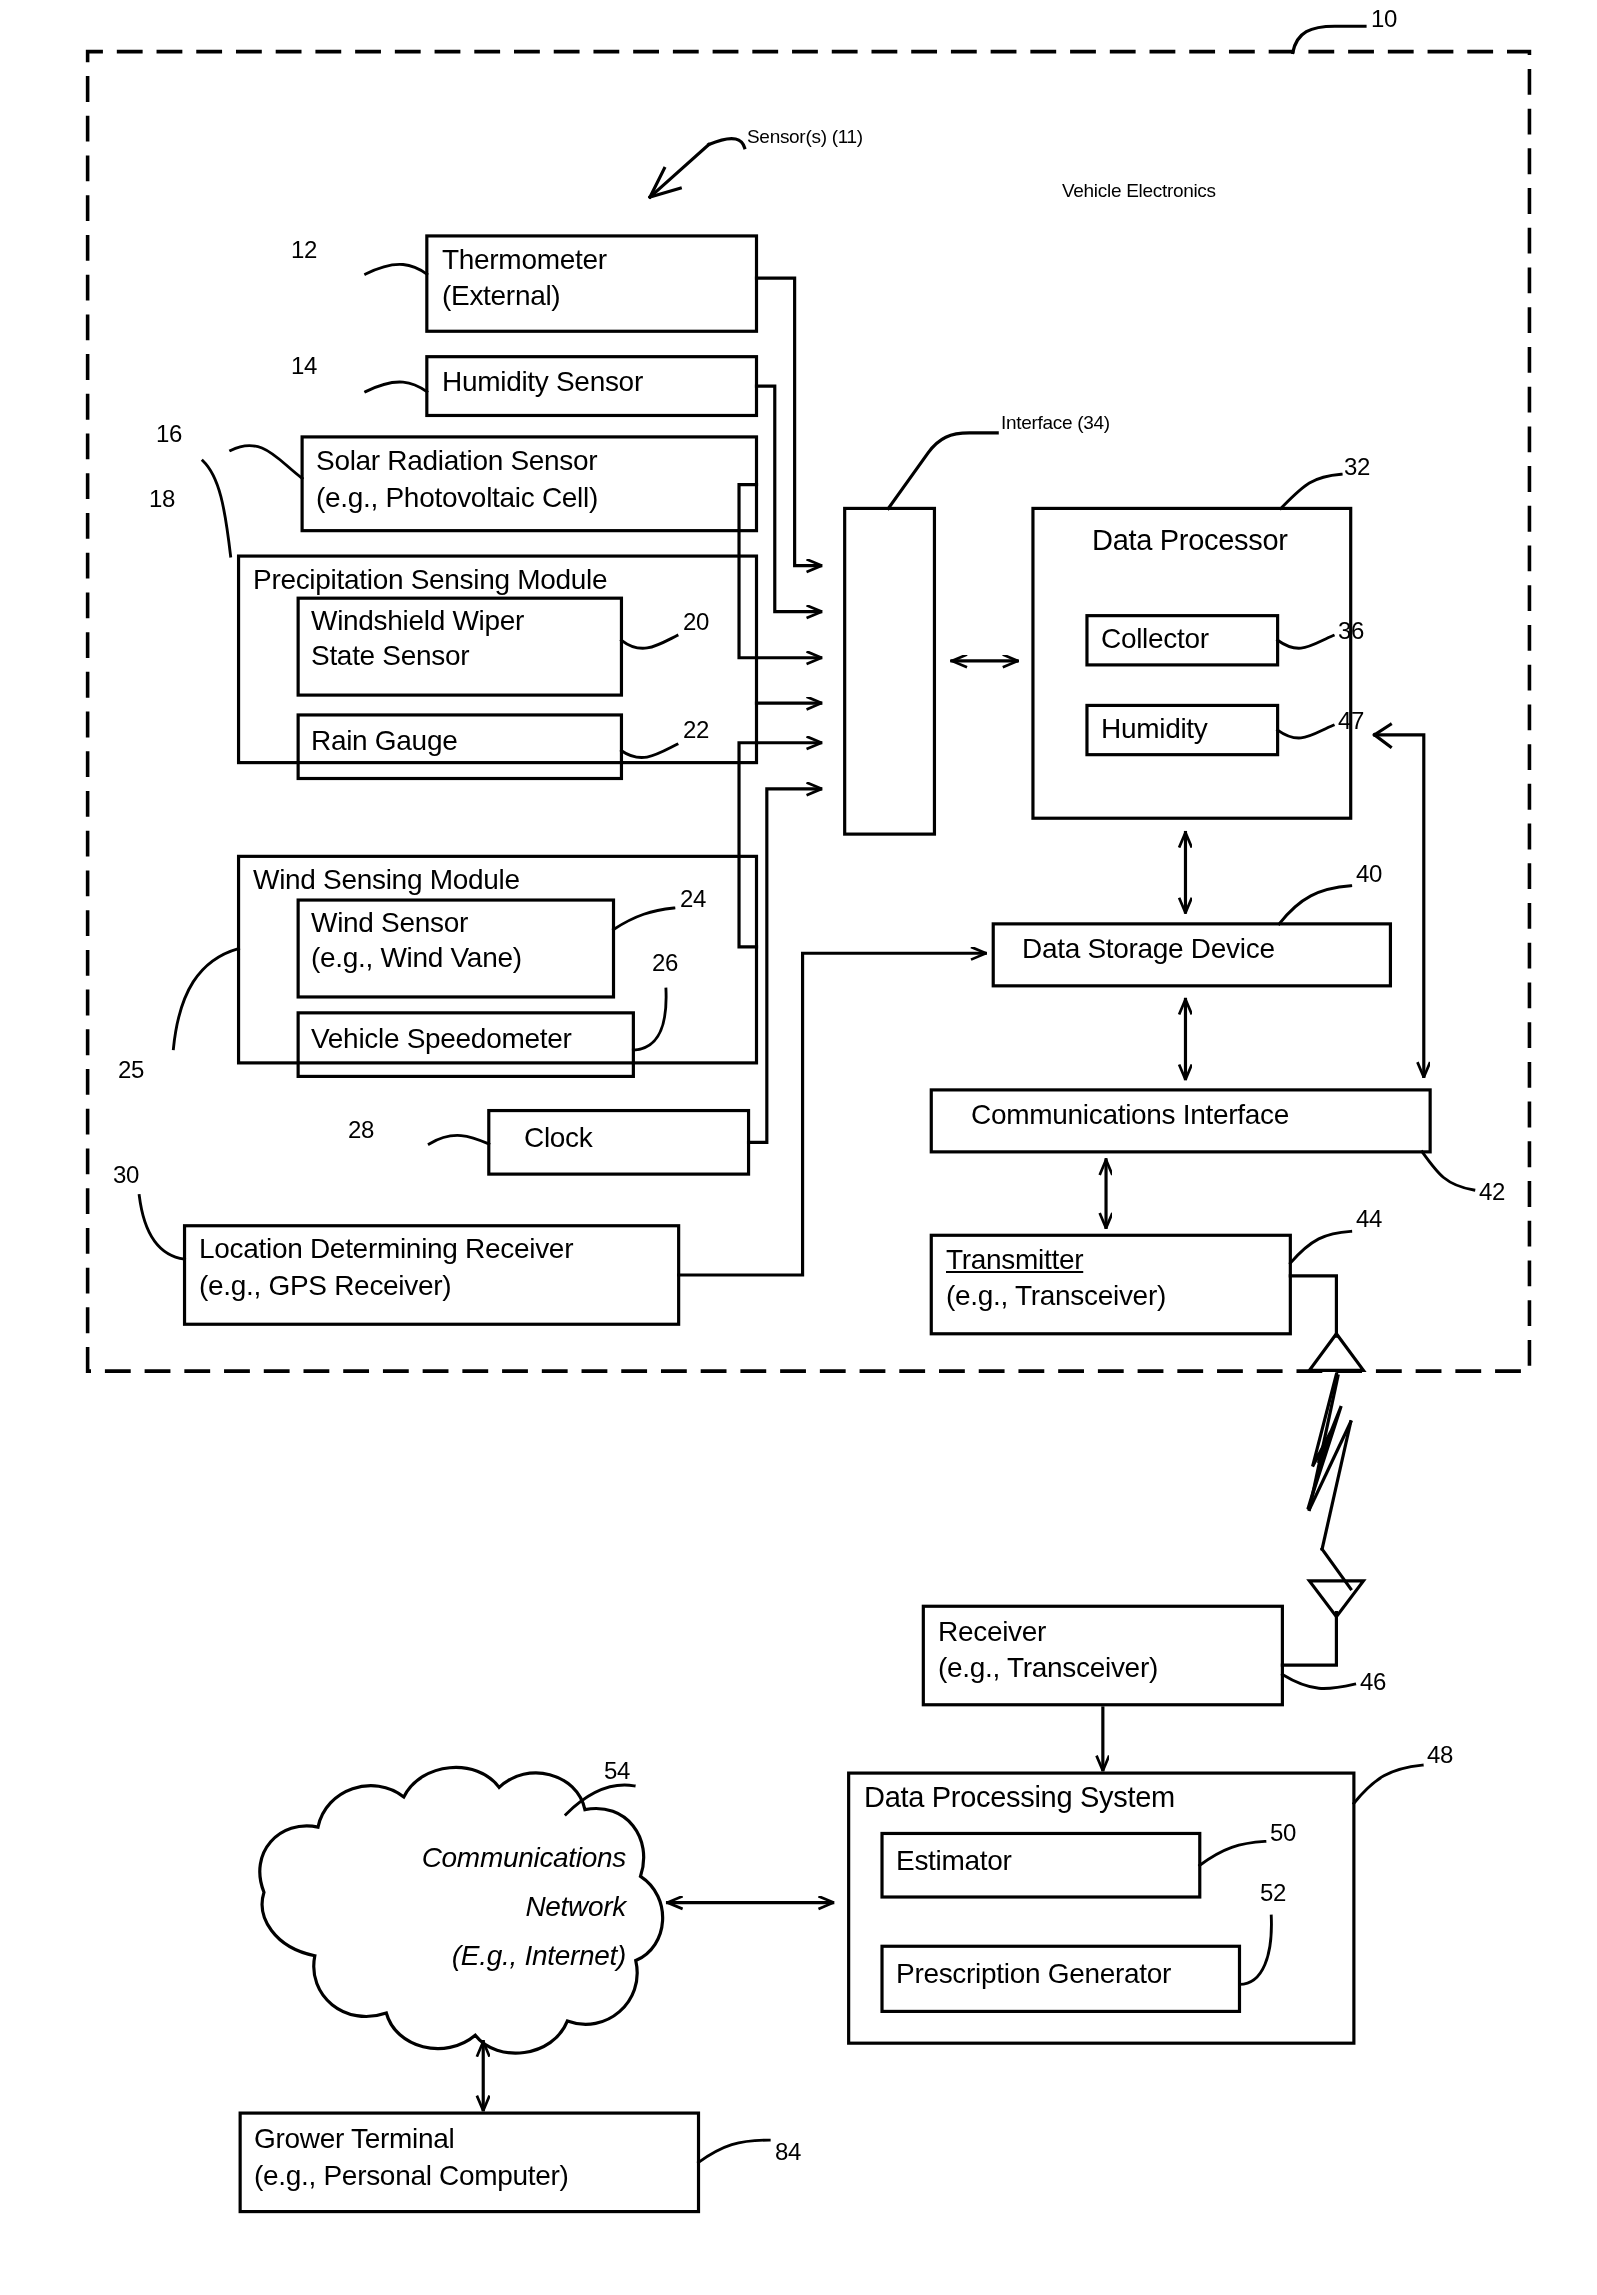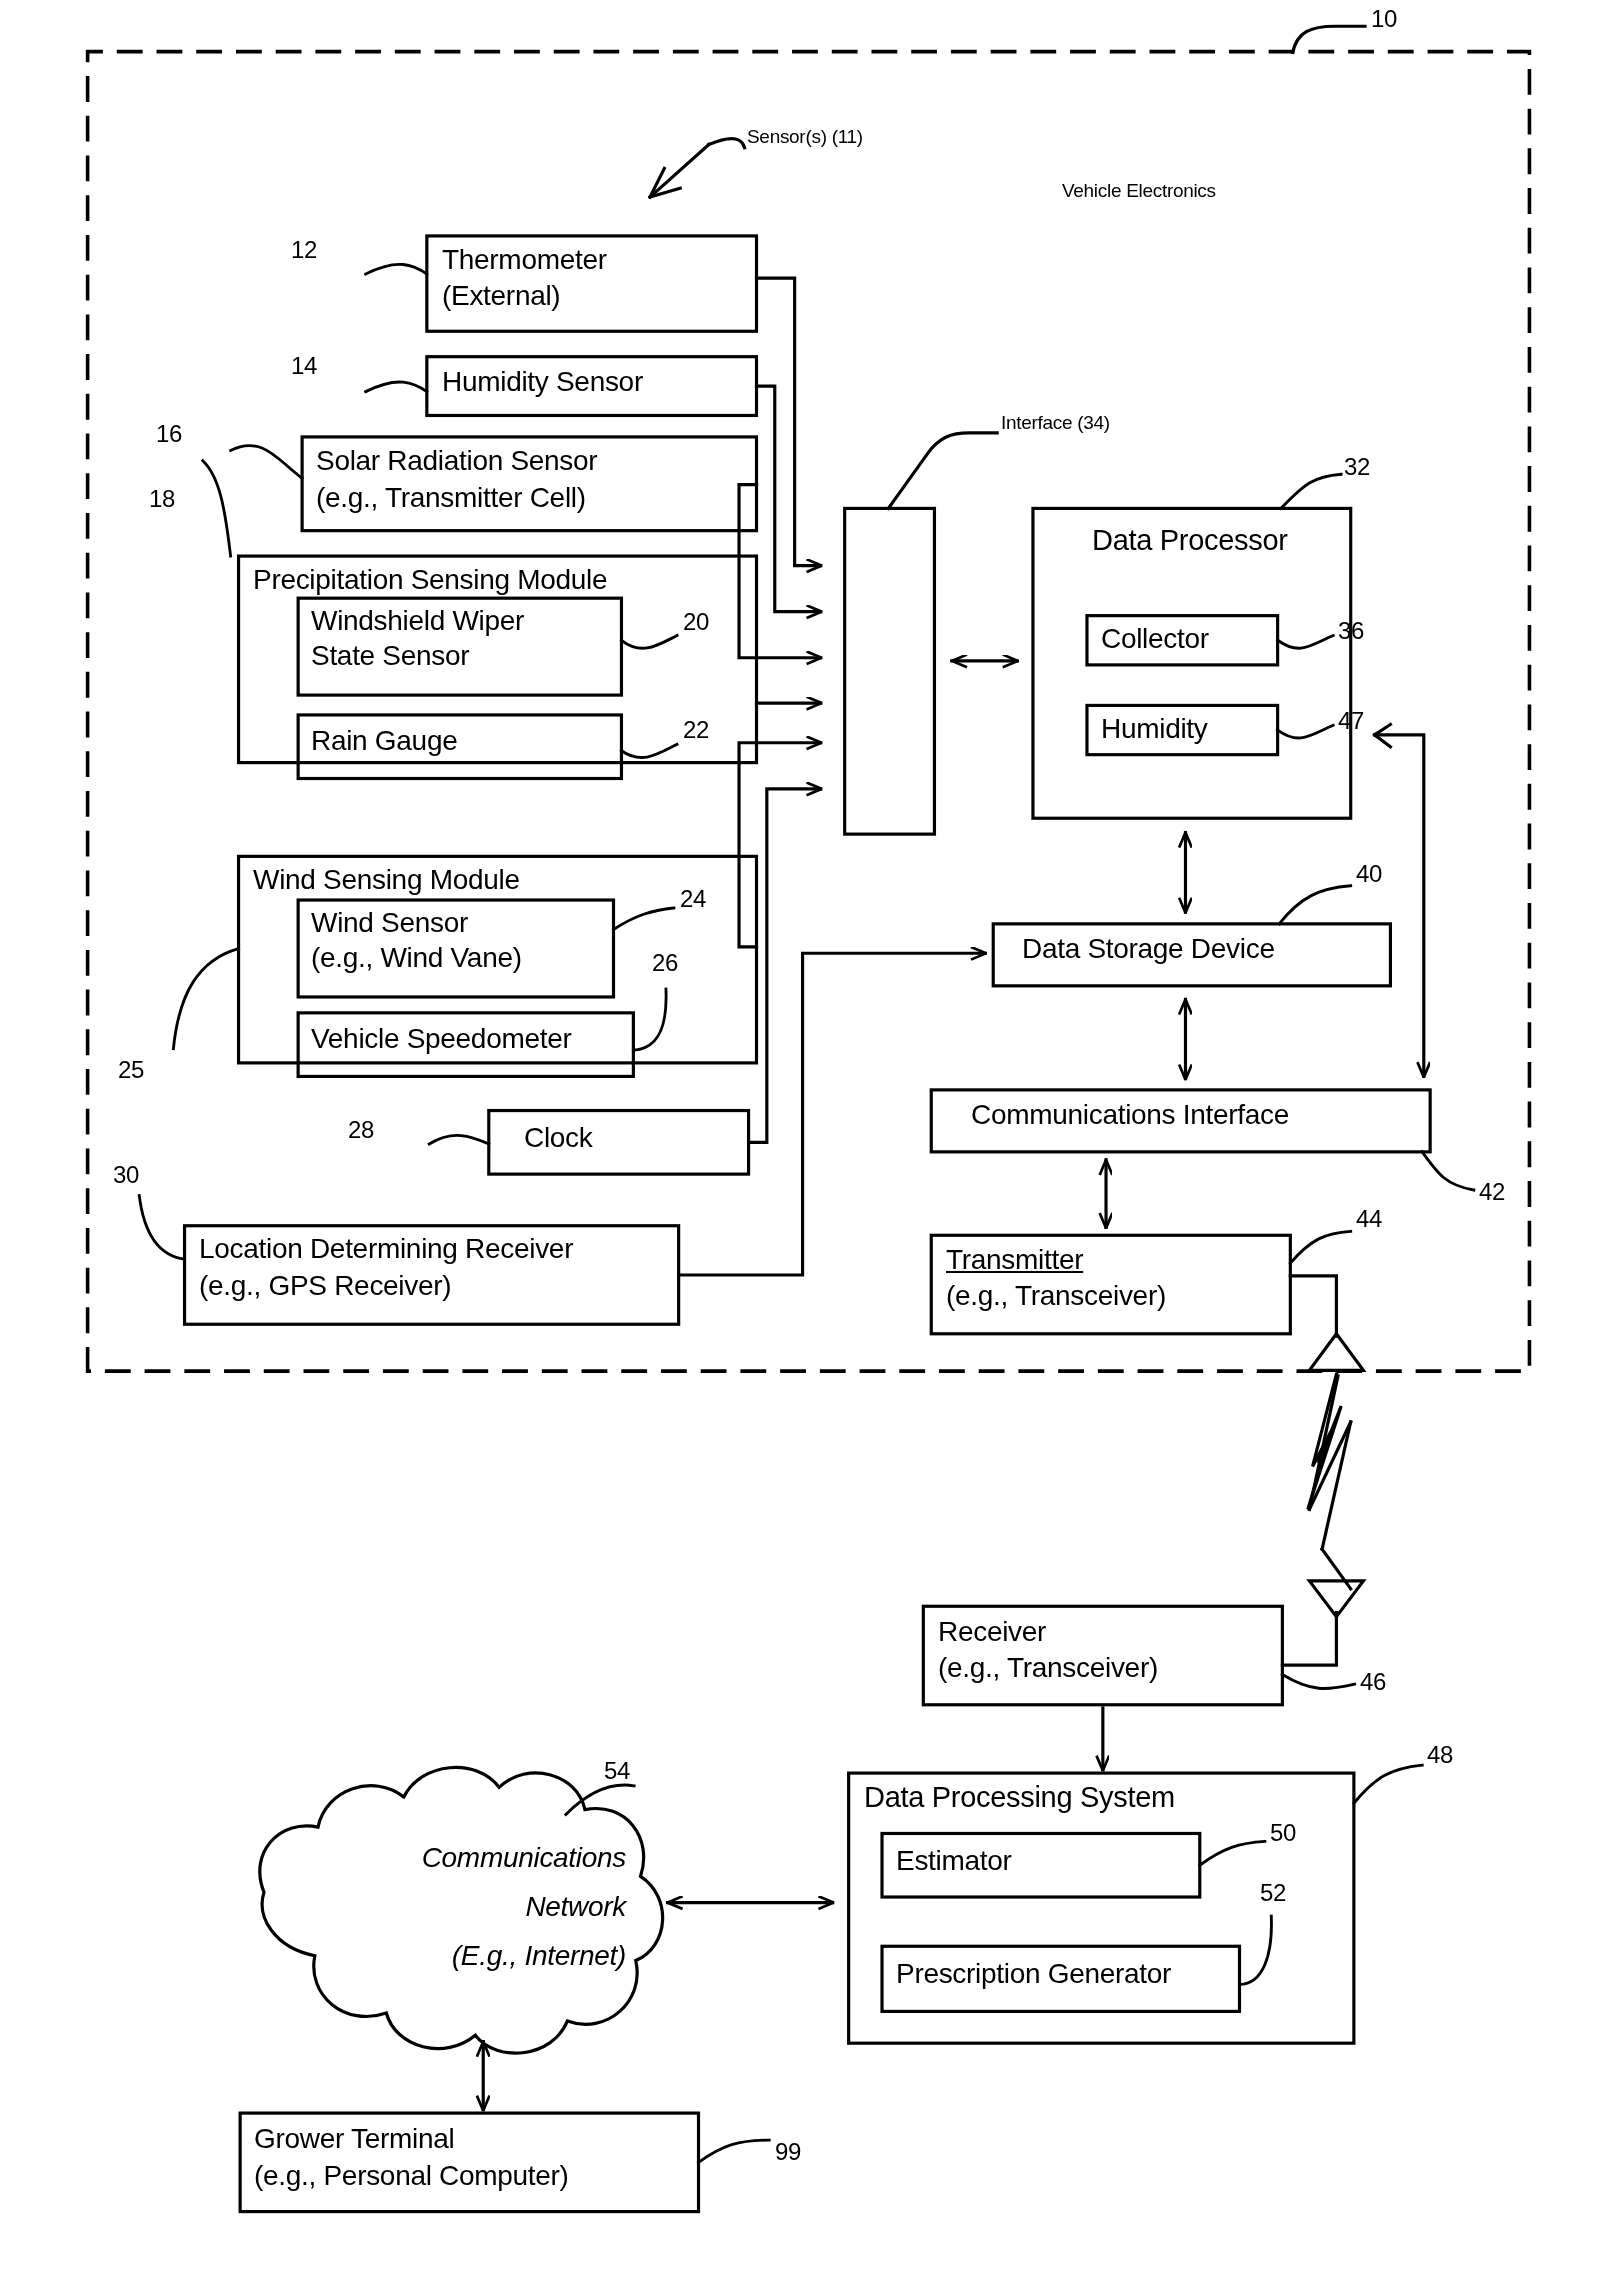--- a/index.html
+++ b/index.html
@@ -216,21 +216,21 @@
   <div class="txt free-label" style="left:1001px; top:412px;">Interface (34)</div>
 
   <div class="txt box-label" style="left:442px; top:244px;">Thermometer</div>
   <div class="txt box-label" style="left:442px; top:280px;">(External)</div>
   <div class="txt ref-num" style="left:291px; top:237px;">12</div>
 
   <div class="txt box-label" style="left:442px; top:366px;">Humidity Sensor</div>
   <div class="txt ref-num" style="left:291px; top:353px;">14</div>
 
   <div class="txt box-label" style="left:316px; top:445px;">Solar Radiation Sensor</div>
-  <div class="txt box-label" style="left:316px; top:482px;">(e.g., Transmitter Cell)</div>
+  <div class="txt box-label" style="left:316px; top:482px;">(e.g., Photovoltaic Cell)</div>
   <div class="txt ref-num" style="left:156px; top:421px;">16</div>
 
   <div class="txt box-label" style="left:253px; top:564px;">Precipitation Sensing Module</div>
   <div class="txt ref-num" style="left:149px; top:486px;">18</div>
 
   <div class="txt box-label" style="left:311px; top:605px;">Windshield Wiper</div>
   <div class="txt box-label" style="left:311px; top:640px;">State Sensor</div>
   <div class="txt ref-num" style="left:683px; top:609px;">20</div>
 
   <div class="txt box-label" style="left:311px; top:725px;">Rain Gauge</div>
@@ -285,16 +285,16 @@
   <div class="txt box-label" style="left:896px; top:1958px;">Prescription Generator</div>
   <div class="txt ref-num" style="left:1260px; top:1880px;">52</div>
 
   <div class="txt box-label centered" style="left:308px; top:1842px; width:318px;">Communications</div>
   <div class="txt box-label centered" style="left:308px; top:1891px; width:318px;">Network</div>
   <div class="txt box-label centered" style="left:308px; top:1940px; width:318px;">(E.g., Internet)</div>
   <div class="txt ref-num" style="left:604px; top:1758px;">54</div>
 
   <div class="txt box-label" style="left:254px; top:2123px;">Grower Terminal</div>
   <div class="txt box-label" style="left:254px; top:2160px;">(e.g., Personal Computer)</div>
-  <div class="txt ref-num" style="left:775px; top:2139px;">99</div>
+  <div class="txt ref-num" style="left:775px; top:2139px;">84</div>
 
 </div>
 
 
 </body></html>

